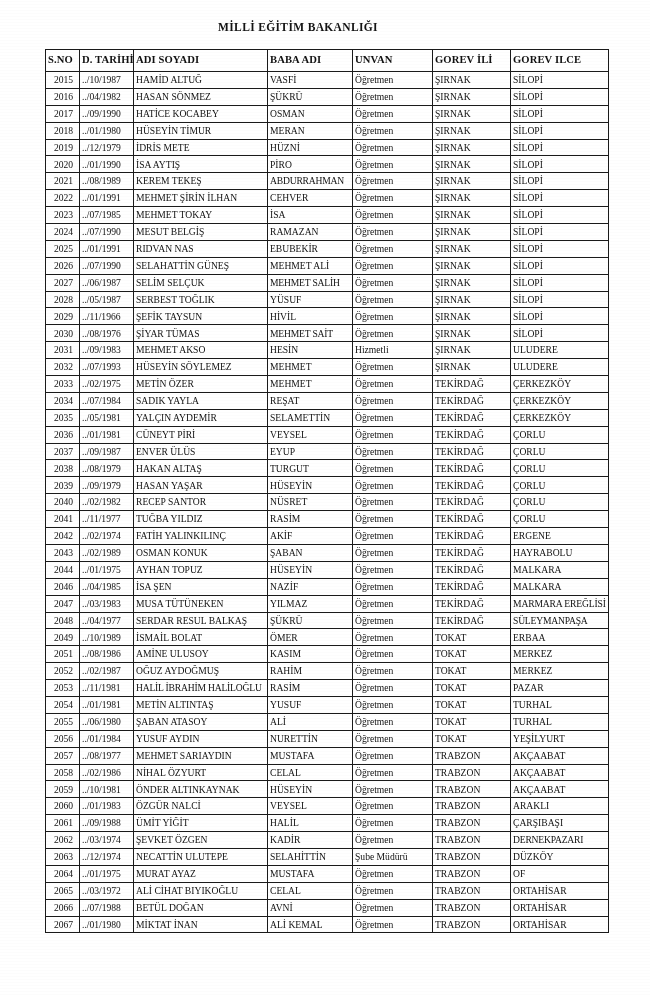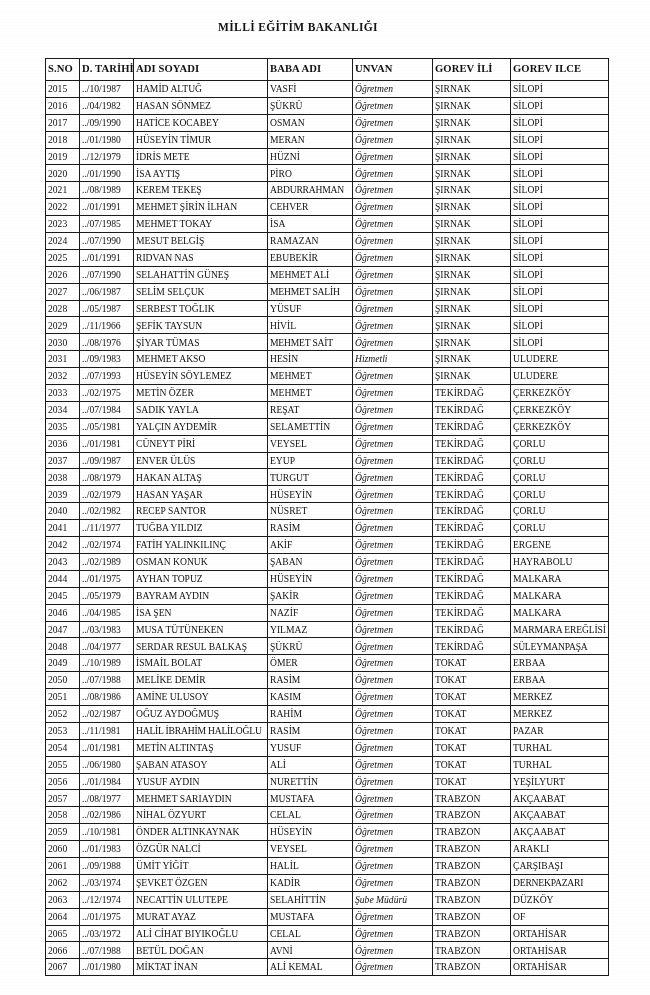--- a/index.html
+++ b/index.html
@@ -34,21 +34,21 @@
     font-family: "Liberation Serif", "DejaVu Serif", serif;
     font-weight: bold;
     font-size: 11.5px;
     letter-spacing: 0.35px;
     color: #141414;
   }
 
   #table-wrap {
     position: absolute;
     left: 45px;
-    top: 58px;
+    top: 49px;
     width: 563px;
   }
 
   table.reg {
     border-collapse: collapse;
     table-layout: fixed;
     width: 563px;
     color: #111111;
   }
 
@@ -75,32 +75,32 @@
 
   table.reg thead th {
     font-weight: bold;
     font-size: 10.6px;
     height: 22px;
     letter-spacing: 0.1px;
     text-align: left;
   }
 
   td.sno {
-    text-align: left;
+    text-align: center;
     padding-right: 3px;
     padding-left: 0;
     font-size: 10px;
   }
   td.dt {
     font-size: 9.7px;
     padding-left: 2px;
   }
   td.name   { font-size: 9.9px; }
   td.father { font-size: 9.7px; }
-  td.unvan  { font-size: 9.2px; font-style: italic; }
+  td.unvan  { font-size: 9.2px; }
   td.city   { font-size: 9.9px; margin-left: 45px; }
   td.dist   { font-size: 9.9px; }
 
   
   td.squeeze {
     font-size: 8.2px;
     letter-spacing: -0.2px;
   }
   td.squeeze-sm {
     font-size: 7.2px;
@@ -358,21 +358,21 @@
             <td class="sno">2038</td>
             <td class="dt">../08/1979</td>
             <td class="name">HAKAN ALTAŞ</td>
             <td class="father">TURGUT</td>
             <td class="unvan">Öğretmen</td>
             <td class="city">TEKİRDAĞ</td>
             <td class="dist">ÇORLU</td>
           </tr>
           <tr>
             <td class="sno">2039</td>
-            <td class="dt">../02/1979</td>
+            <td class="dt">../09/1979</td>
             <td class="name">HASAN YAŞAR</td>
             <td class="father">HÜSEYİN</td>
             <td class="unvan">Öğretmen</td>
             <td class="city">TEKİRDAĞ</td>
             <td class="dist">ÇORLU</td>
           </tr>
           <tr>
             <td class="sno">2040</td>
             <td class="dt">../02/1982</td>
             <td class="name">RECEP SANTOR</td>
@@ -411,29 +411,20 @@
           <tr>
             <td class="sno">2044</td>
             <td class="dt">../01/1975</td>
             <td class="name">AYHAN TOPUZ</td>
             <td class="father">HÜSEYİN</td>
             <td class="unvan">Öğretmen</td>
             <td class="city">TEKİRDAĞ</td>
             <td class="dist">MALKARA</td>
           </tr>
           <tr>
-            <td class="sno">2045</td>
-            <td class="dt">../05/1979</td>
-            <td class="name">BAYRAM AYDIN</td>
-            <td class="father">ŞAKİR</td>
-            <td class="unvan">Öğretmen</td>
-            <td class="city">TEKİRDAĞ</td>
-            <td class="dist">MALKARA</td>
-          </tr>
-          <tr>
             <td class="sno">2046</td>
             <td class="dt">../04/1985</td>
             <td class="name">İSA ŞEN</td>
             <td class="father">NAZİF</td>
             <td class="unvan">Öğretmen</td>
             <td class="city">TEKİRDAĞ</td>
             <td class="dist">MALKARA</td>
           </tr>
           <tr>
             <td class="sno">2047</td>
@@ -451,29 +442,20 @@
             <td class="father">ŞÜKRÜ</td>
             <td class="unvan">Öğretmen</td>
             <td class="city">TEKİRDAĞ</td>
             <td class="dist squeeze">SÜLEYMANPAŞA</td>
           </tr>
           <tr>
             <td class="sno">2049</td>
             <td class="dt">../10/1989</td>
             <td class="name">İSMAİL BOLAT</td>
             <td class="father">ÖMER</td>
-            <td class="unvan">Öğretmen</td>
-            <td class="city">TOKAT</td>
-            <td class="dist">ERBAA</td>
-          </tr>
-          <tr>
-            <td class="sno">2050</td>
-            <td class="dt">../07/1988</td>
-            <td class="name">MELİKE DEMİR</td>
-            <td class="father">RASİM</td>
             <td class="unvan">Öğretmen</td>
             <td class="city">TOKAT</td>
             <td class="dist">ERBAA</td>
           </tr>
           <tr>
             <td class="sno">2051</td>
             <td class="dt">../08/1986</td>
             <td class="name">AMİNE ULUSOY</td>
             <td class="father">KASIM</td>
             <td class="unvan">Öğretmen</td>

